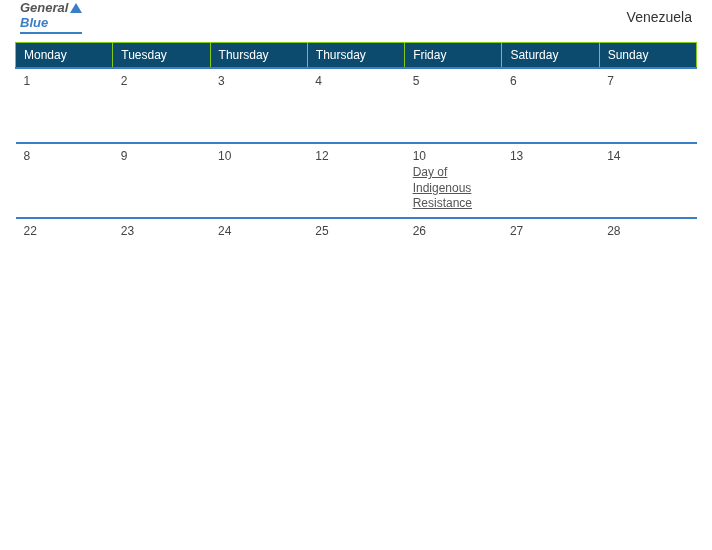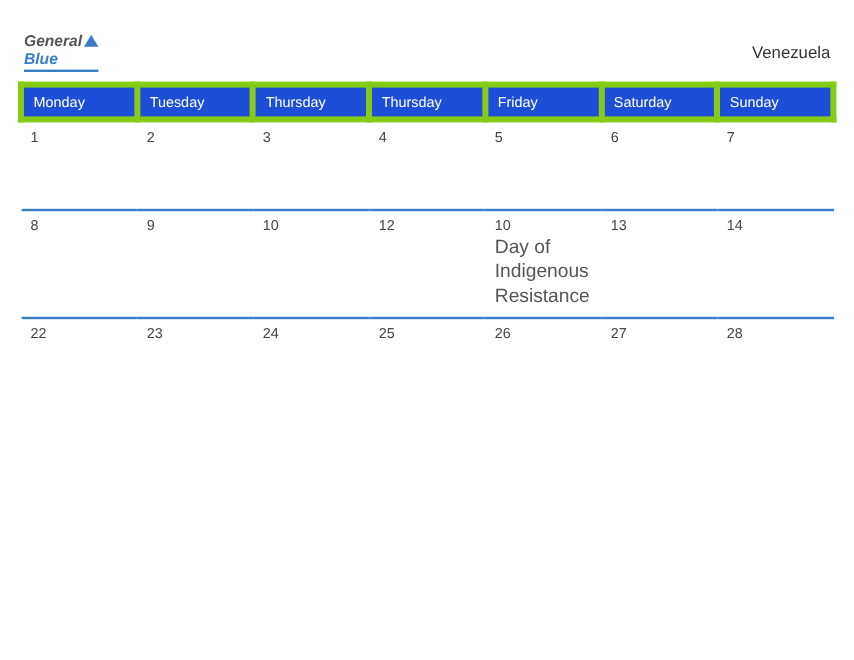--- a/index.html
+++ b/index.html
@@ -6,21 +6,21 @@
     body {
       width: 712px;
       height: 550px;
       font-family: Arial, sans-serif;
       background: #fff;
       overflow: hidden;
     }
     .calendar-container {
       width: 712px;
       height: 550px;
-      padding: 26px 15px;
+      padding: 0 15px;
       position: relative;
     }
     .header {
       display: flex;
       align-items: center;
       justify-content: space-between;
       margin-bottom: 8px;
       padding: 0 5px;
     }
     .logo {
@@ -53,27 +53,27 @@
     .country-name {
       font-size: 14px;
       color: #333;
       text-align: right;
     }
     .calendar-table {
       width: 100%;
       border-collapse: collapse;
     }
     .calendar-table thead tr th {
-      background-color: #1d4ed8;
+      background-color: #0c4a6e;
       color: #fff;
       font-size: 12px;
       font-weight: normal;
       padding: 5px 8px;
       text-align: left;
-      border: 5px solid #84cc16;
+      border: 1px solid #84cc16;
     }
     .calendar-table tbody tr {
       height: 75px;
     }
     .calendar-table tbody tr td {
       vertical-align: top;
       padding: 5px 8px;
       border: 1px solid #ccc;
       border-top: 2px solid #3a7ec8;
       border-bottom: none;
@@ -86,23 +86,24 @@
     .calendar-table tbody tr td:first-child {
       border-left: none;
     }
     .day-number {
       font-size: 12px;
       color: #444;
       display: block;
       margin-bottom: 2px;
     }
     .event-text {
-      font-size: 16px;
+      font-size: 12px;
       color: #555;
       line-height: 1.3;
+      text-decoration: underline;
     }
     .logo-row {
       display: flex;
       align-items: center;
     }
     .logo-general-text {
       font-size: 13px;
       color: #555;
       font-style: italic;
       font-weight: bold;

